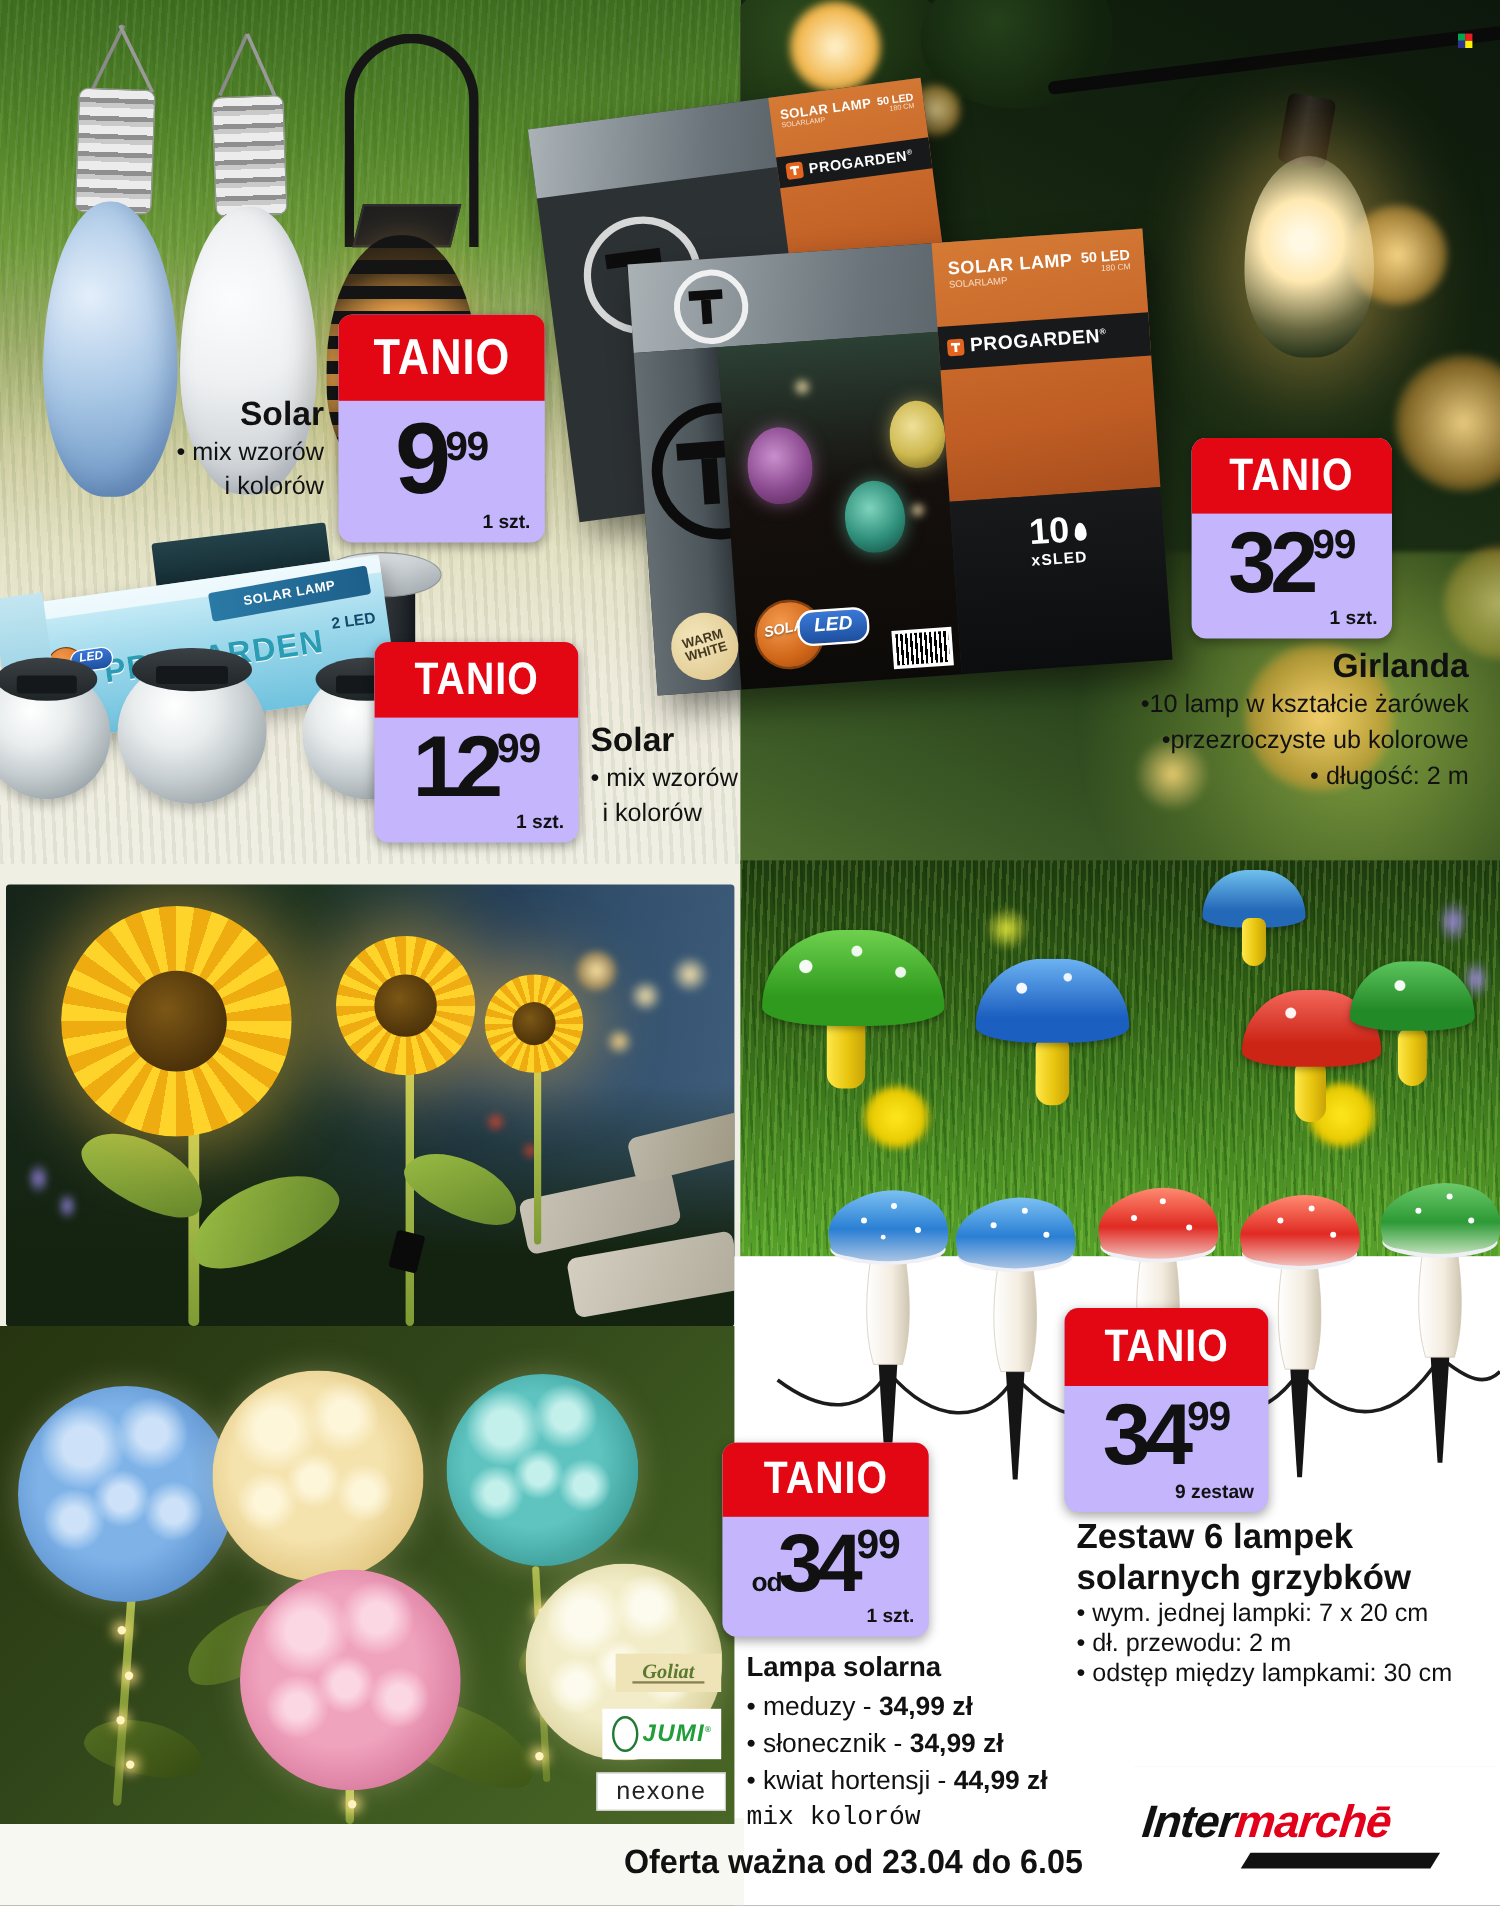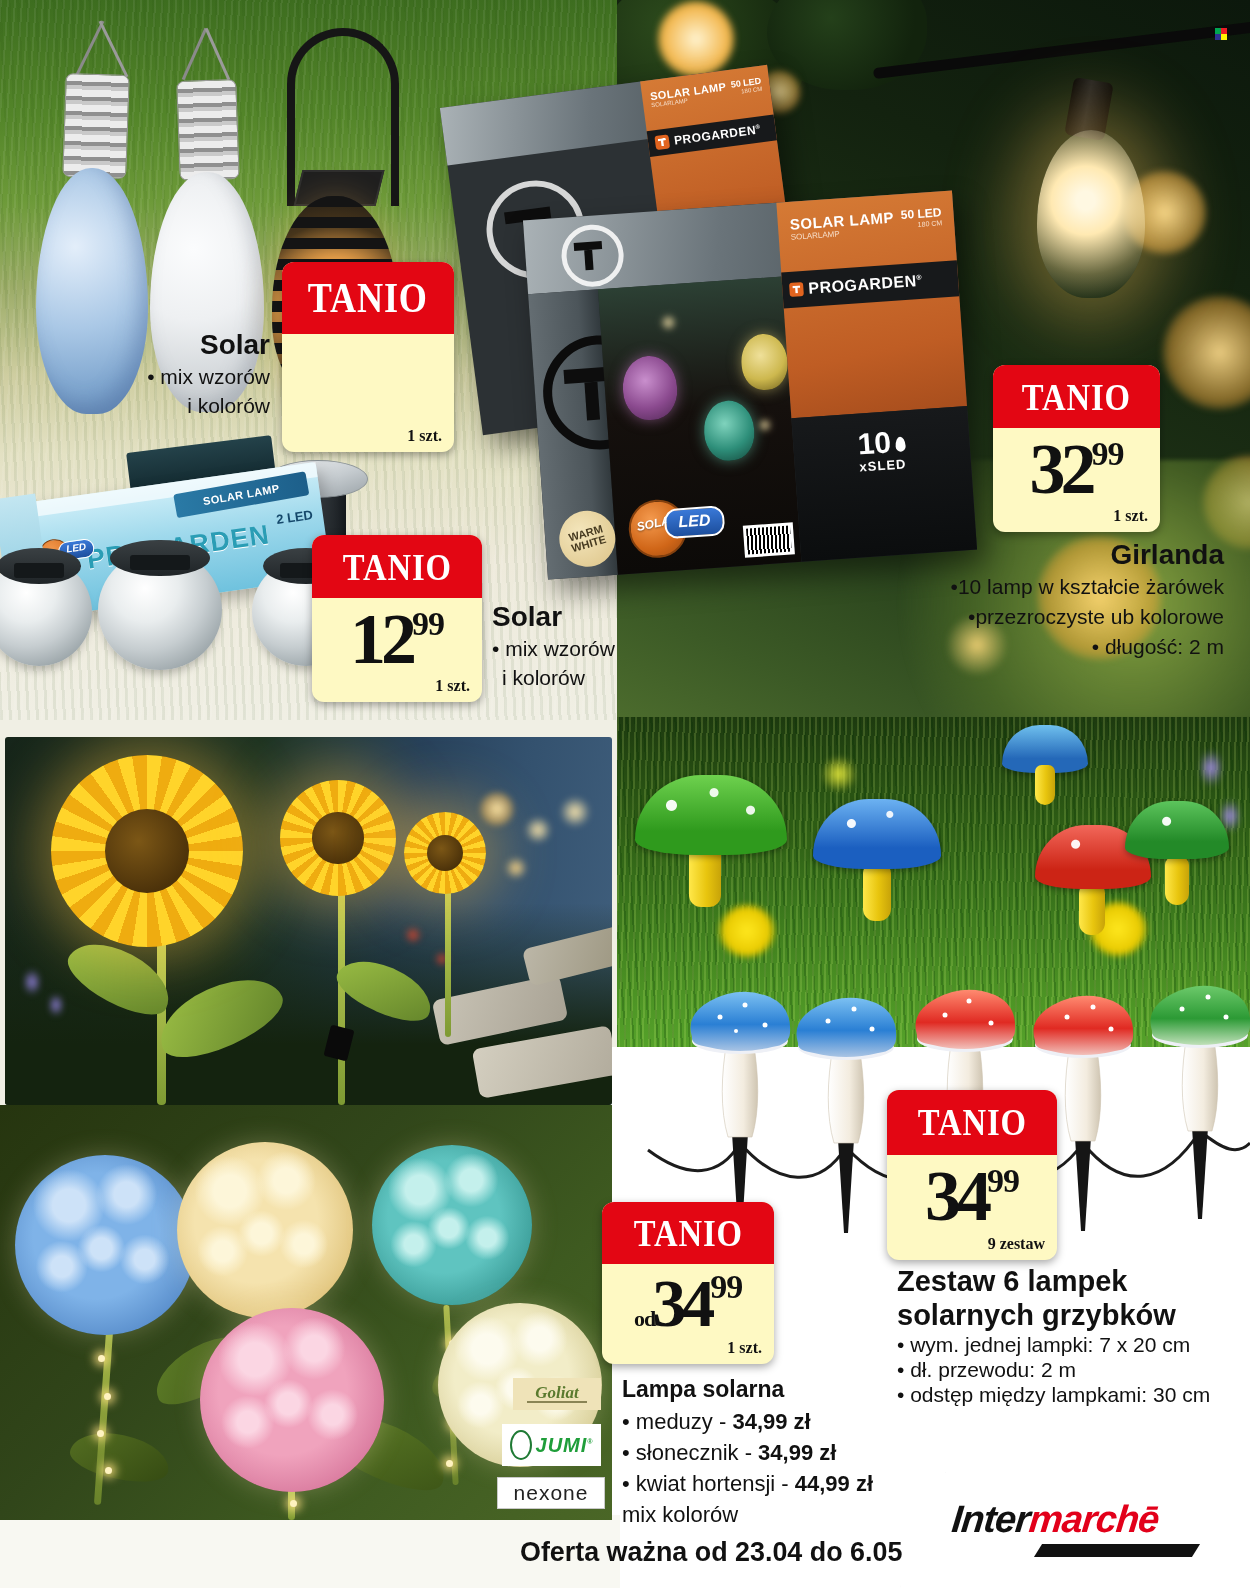--- a/index.html
+++ b/index.html
@@ -1,21 +1,21 @@
 <!DOCTYPE html>
 <html><head>
 <meta charset="utf-8">
 <style>
   html,body{margin:0;padding:0;background:#888;}
   #page{position:relative;width:1250px;height:1588px;margin:0 auto;background:#f0efe4;
         font-family:"Liberation Sans",sans-serif;overflow:hidden;}
   .abs{position:absolute;}
   .photo{position:absolute;overflow:hidden;}
   
-  .badge{position:absolute;background:#fef9c3;border-radius:12px;box-shadow:0 3px 9px rgba(0,0,0,.35);overflow:hidden;z-index:40;font-family:Liberation Serif, serif;}
+  .badge{position:absolute;background:#c4b5fd;border-radius:12px;box-shadow:0 3px 9px rgba(0,0,0,.35);overflow:hidden;z-index:40;}
   .badge .head{height:38%;background:#e30613;color:#fff;display:flex;align-items:center;justify-content:center;}
   .badge .head span{display:block;font-weight:700;font-size:38px;letter-spacing:1px;transform:scaleX(.86);}
   .badge.b1 .head span{font-size:42px;}
   .badge .body{position:relative;height:62%;color:#111;}
   .price{position:absolute;left:0;right:0;top:0;text-align:center;font-weight:700;white-space:nowrap;}
   .price .main{font-size:72px;letter-spacing:-5px;}
   .badge.b1 .price .main{font-size:84px;}
   .price .cents{display:inline-block;font-size:34px;letter-spacing:-1px;transform:translateY(-28px);}
   .price .od{display:inline-block;font-size:22px;letter-spacing:-1px;margin-right:-3px;}
   .unit{position:absolute;right:12px;bottom:7px;font-size:16px;font-weight:700;}
@@ -385,20 +385,21 @@
   </div>
   <div class="suplogo" style="left:497px;top:1477px;width:106px;height:30px;background:#ffffff;border:1px solid #c9c9c9;">
     <span style="font-size:21px;color:#222;letter-spacing:1px;">nexone</span>
   </div>
 
   <div class="badge b1" style="left:282px;top:262px;width:172px;height:190px;">
     <div class="head">
         <span>TANIO</span>
       </div>
     <div class="body">
+      <div class="price"><span class="main">9</span><span class="cents">99</span></div>
       <div class="unit">1 szt.</div>
     </div>
   </div>
   <div class="pblock tr" style="left:80px;top:328px;width:190px;">
     <div class="pname">Solar</div>
     <div class="pfeat">• mix wzorów</div>
     <div class="pfeat">i kolorów</div>
   </div>
 
   <div class="badge" style="left:312px;top:535px;width:170px;height:167px;">
@@ -439,21 +440,21 @@
     <div class="body">
       <div class="price"><span class="od">od</span><span class="main" style="font-size:68px;">34</span><span class="cents">99</span></div>
       <div class="unit">1 szt.</div>
     </div>
   </div>
   <div class="pblock" style="left:622px;top:1372px;width:270px;">
     <div class="pname" style="font-size:23px;">Lampa solarna</div>
     <div class="pfeat" style="font-size:22px;line-height:31px;"><span>• meduzy - </span><b>34,99 zł</b></div>
     <div class="pfeat" style="font-size:22px;line-height:31px;"><span>• słonecznik - </span><b>34,99 zł</b></div>
     <div class="pfeat" style="font-size:22px;line-height:31px;"><span>• kwiat hortensji - </span><b>44,99 zł</b></div>
-    <div class="pfeat" style="font-size:22px;line-height:31px;">mix kolorów</div>
+    <div class="pfeat" style="font-size:22px;line-height:31px;font-family:Liberation Mono, monospace;">mix kolorów</div>
   </div>
 
   <div class="badge" style="left:887px;top:1090px;width:170px;height:170px;">
     <div class="head">
         <span>TANIO</span>
       </div>
     <div class="body">
       <div class="price"><span class="main">34</span><span class="cents">99</span></div>
       <div class="unit">9 zestaw</div>
     </div>

